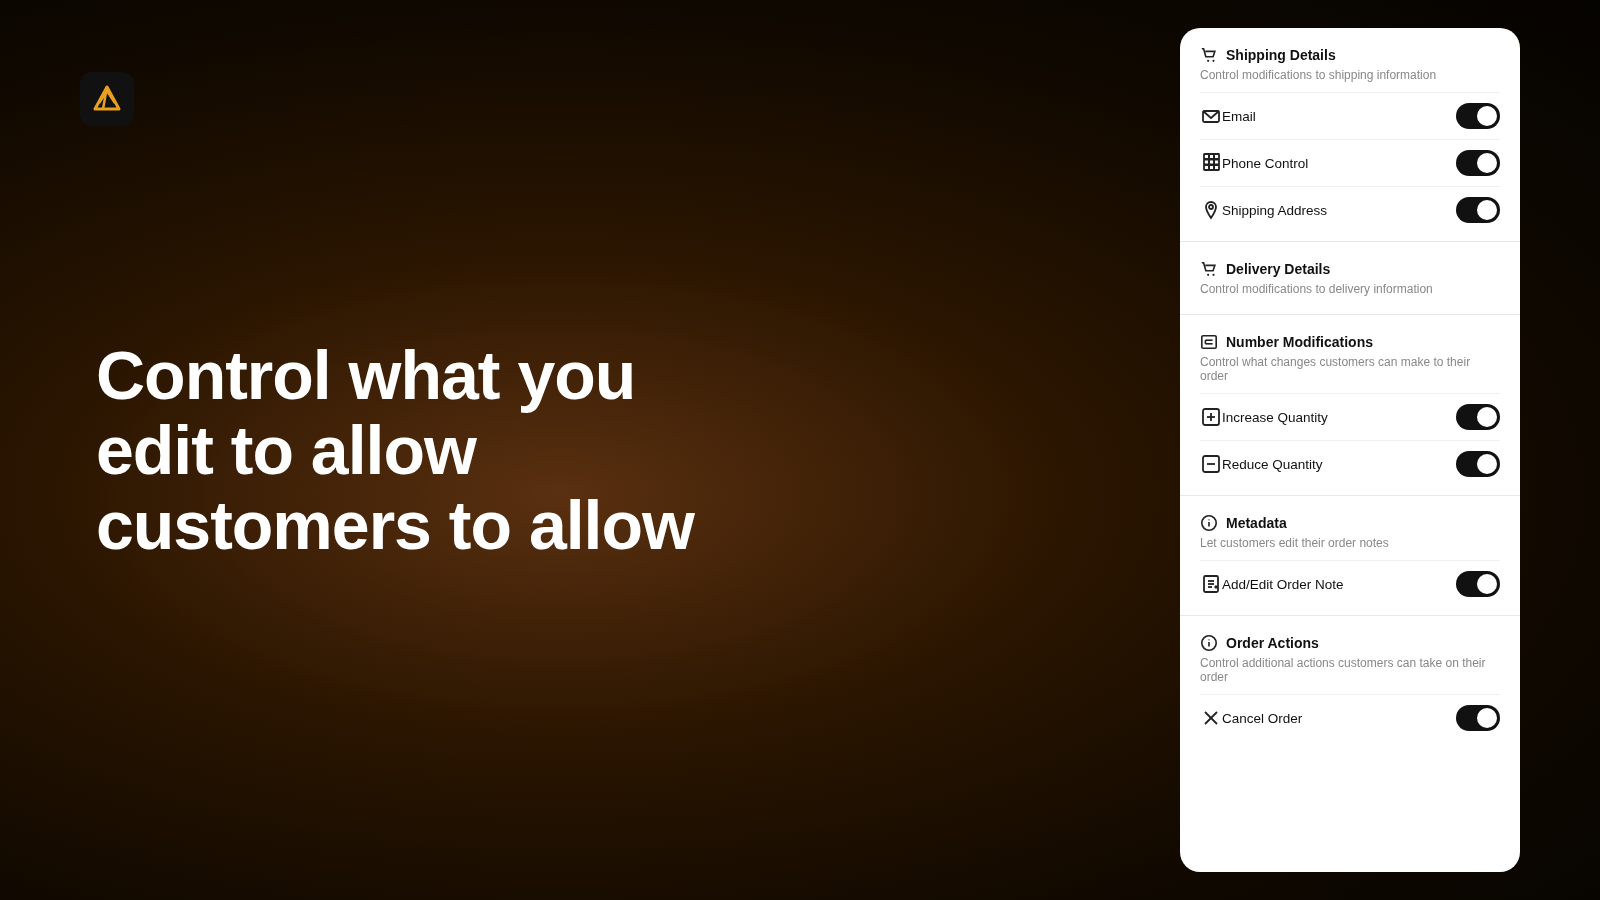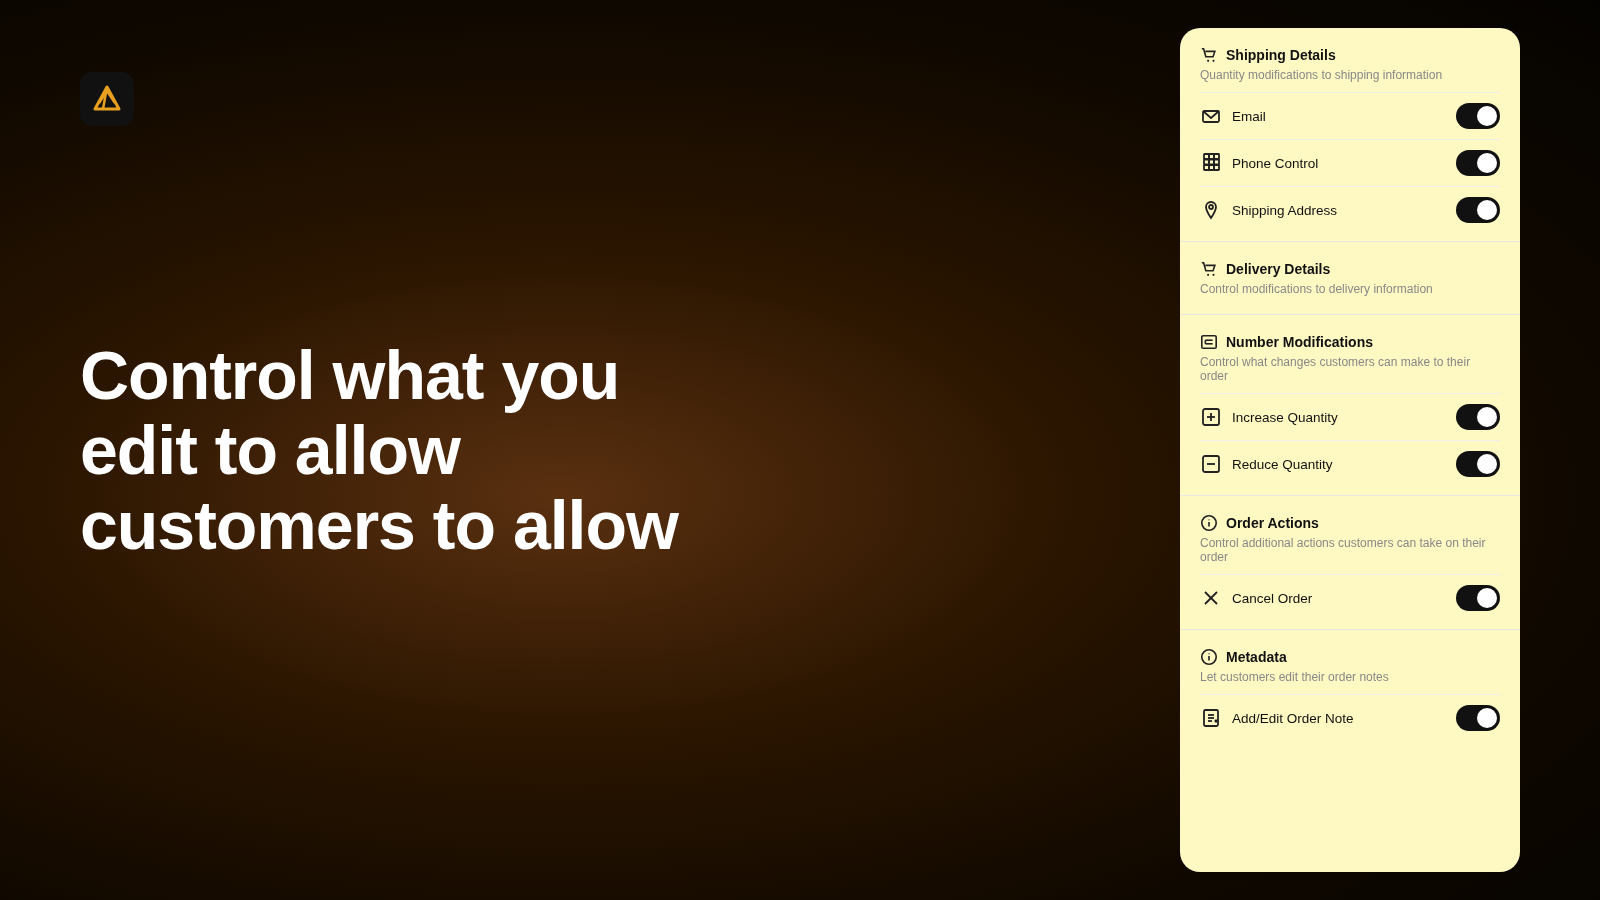--- a/index.html
+++ b/index.html
@@ -33,21 +33,21 @@
       z-index: 10;
     }
 
     .logo svg {
       width: 36px;
       height: 36px;
     }
 
     .headline {
       position: absolute;
-      left: 80px;
+      left: 96px;
       top: 50%;
       transform: translateY(-50%);
       z-index: 10;
       max-width: 640px;
     }
 
     .headline h1 {
       color: #ffffff;
       font-size: 68px;
       font-weight: 800;
@@ -55,21 +55,21 @@
       letter-spacing: -1px;
     }
 
     
     .panel {
       position: absolute;
       right: 80px;
       top: 28px;
       bottom: 28px;
       width: 340px;
-      background: #fef9c3;
+      background: #ffffff;
       border-radius: 20px;
       overflow-y: auto;
       z-index: 10;
       scrollbar-width: none;
       padding-bottom: 20px;
     }
 
     .panel::-webkit-scrollbar { display: none; }
 
     
@@ -111,21 +111,20 @@
       border-top: 1px solid #efefef;
     }
 
     .setting-row:first-of-type {
       border-top: none;
     }
 
     .row-left {
       display: flex;
       align-items: center;
-      gap: 10px;
     }
 
     .row-icon {
       width: 22px;
       height: 22px;
       display: flex;
       align-items: center;
       justify-content: center;
       color: #222;
       flex-shrink: 0;
@@ -192,21 +191,21 @@
     <div class="section-header">
       <span class="section-icon">
         <svg viewBox="0 0 20 20" fill="none" stroke="currentColor" stroke-width="1.8" xmlns="http://www.w3.org/2000/svg">
           <path d="M2 3h2l2.5 9h8l2-6H6"></path>
           <circle cx="9" cy="16.5" r="1.2" fill="currentColor" stroke="none"></circle>
           <circle cx="15" cy="16.5" r="1.2" fill="currentColor" stroke="none"></circle>
         </svg>
       </span>
       <span class="section-title">Shipping Details</span>
     </div>
-    <div class="section-desc">Quantity modifications to shipping information</div>
+    <div class="section-desc">Control modifications to shipping information</div>
 
     <div class="setting-row">
       <div class="row-left">
         <span class="row-icon">
           <svg width="20" height="20" viewBox="0 0 20 20" fill="none" stroke="currentColor" stroke-width="1.8" xmlns="http://www.w3.org/2000/svg">
             <rect x="2" y="5" width="16" height="11" rx="1.5"></rect>
             <polyline points="2,5 10,12 18,5"></polyline>
           </svg>
         </span>
         <span class="row-label">Email</span>
@@ -308,47 +307,20 @@
 
   <div class="section">
     <div class="section-header">
       <span class="section-icon">
         <svg viewBox="0 0 20 20" fill="none" stroke="currentColor" stroke-width="1.8" xmlns="http://www.w3.org/2000/svg">
           <circle cx="10" cy="10" r="8"></circle>
           <line x1="10" y1="9" x2="10" y2="14"></line>
           <circle cx="10" cy="6.5" r="0.8" fill="currentColor" stroke="none"></circle>
         </svg>
       </span>
-      <span class="section-title">Order Actions</span>
-    </div>
-    <div class="section-desc">Control additional actions customers can take on their order</div>
-
-    <div class="setting-row">
-      <div class="row-left">
-        <span class="row-icon">
-          <svg width="20" height="20" viewBox="0 0 20 20" fill="none" stroke="currentColor" stroke-width="1.8" xmlns="http://www.w3.org/2000/svg">
-            <line x1="4" y1="4" x2="16" y2="16"></line>
-            <line x1="16" y1="4" x2="4" y2="16"></line>
-          </svg>
-        </span>
-        <span class="row-label">Cancel Order</span>
-      </div>
-      <div class="toggle"></div>
-    </div>
-  </div>
-
-  <div class="section">
-    <div class="section-header">
-      <span class="section-icon">
-        <svg viewBox="0 0 20 20" fill="none" stroke="currentColor" stroke-width="1.8" xmlns="http://www.w3.org/2000/svg">
-          <circle cx="10" cy="10" r="8"></circle>
-          <line x1="10" y1="9" x2="10" y2="14"></line>
-          <circle cx="10" cy="6.5" r="0.8" fill="currentColor" stroke="none"></circle>
-        </svg>
-      </span>
       <span class="section-title">Metadata</span>
     </div>
     <div class="section-desc">Let customers edit their order notes</div>
 
     <div class="setting-row">
       <div class="row-left">
         <span class="row-icon">
           <svg width="20" height="20" viewBox="0 0 20 20" fill="none" stroke="currentColor" stroke-width="1.8" xmlns="http://www.w3.org/2000/svg">
             <rect x="3" y="2" width="14" height="16" rx="1.5"></rect>
             <line x1="7" y1="7" x2="13" y2="7"></line>
@@ -356,13 +328,40 @@
             <line x1="7" y1="13" x2="11" y2="13"></line>
             <path d="M13 13 l2-2 2 2-2 2z" fill="currentColor" stroke="none"></path>
           </svg>
         </span>
         <span class="row-label">Add/Edit Order Note</span>
       </div>
       <div class="toggle"></div>
     </div>
   </div>
 
+  <div class="section">
+    <div class="section-header">
+      <span class="section-icon">
+        <svg viewBox="0 0 20 20" fill="none" stroke="currentColor" stroke-width="1.8" xmlns="http://www.w3.org/2000/svg">
+          <circle cx="10" cy="10" r="8"></circle>
+          <line x1="10" y1="9" x2="10" y2="14"></line>
+          <circle cx="10" cy="6.5" r="0.8" fill="currentColor" stroke="none"></circle>
+        </svg>
+      </span>
+      <span class="section-title">Order Actions</span>
+    </div>
+    <div class="section-desc">Control additional actions customers can take on their order</div>
+
+    <div class="setting-row">
+      <div class="row-left">
+        <span class="row-icon">
+          <svg width="20" height="20" viewBox="0 0 20 20" fill="none" stroke="currentColor" stroke-width="1.8" xmlns="http://www.w3.org/2000/svg">
+            <line x1="4" y1="4" x2="16" y2="16"></line>
+            <line x1="16" y1="4" x2="4" y2="16"></line>
+          </svg>
+        </span>
+        <span class="row-label">Cancel Order</span>
+      </div>
+      <div class="toggle"></div>
+    </div>
+  </div>
+
 </div>
 
 </body></html>

